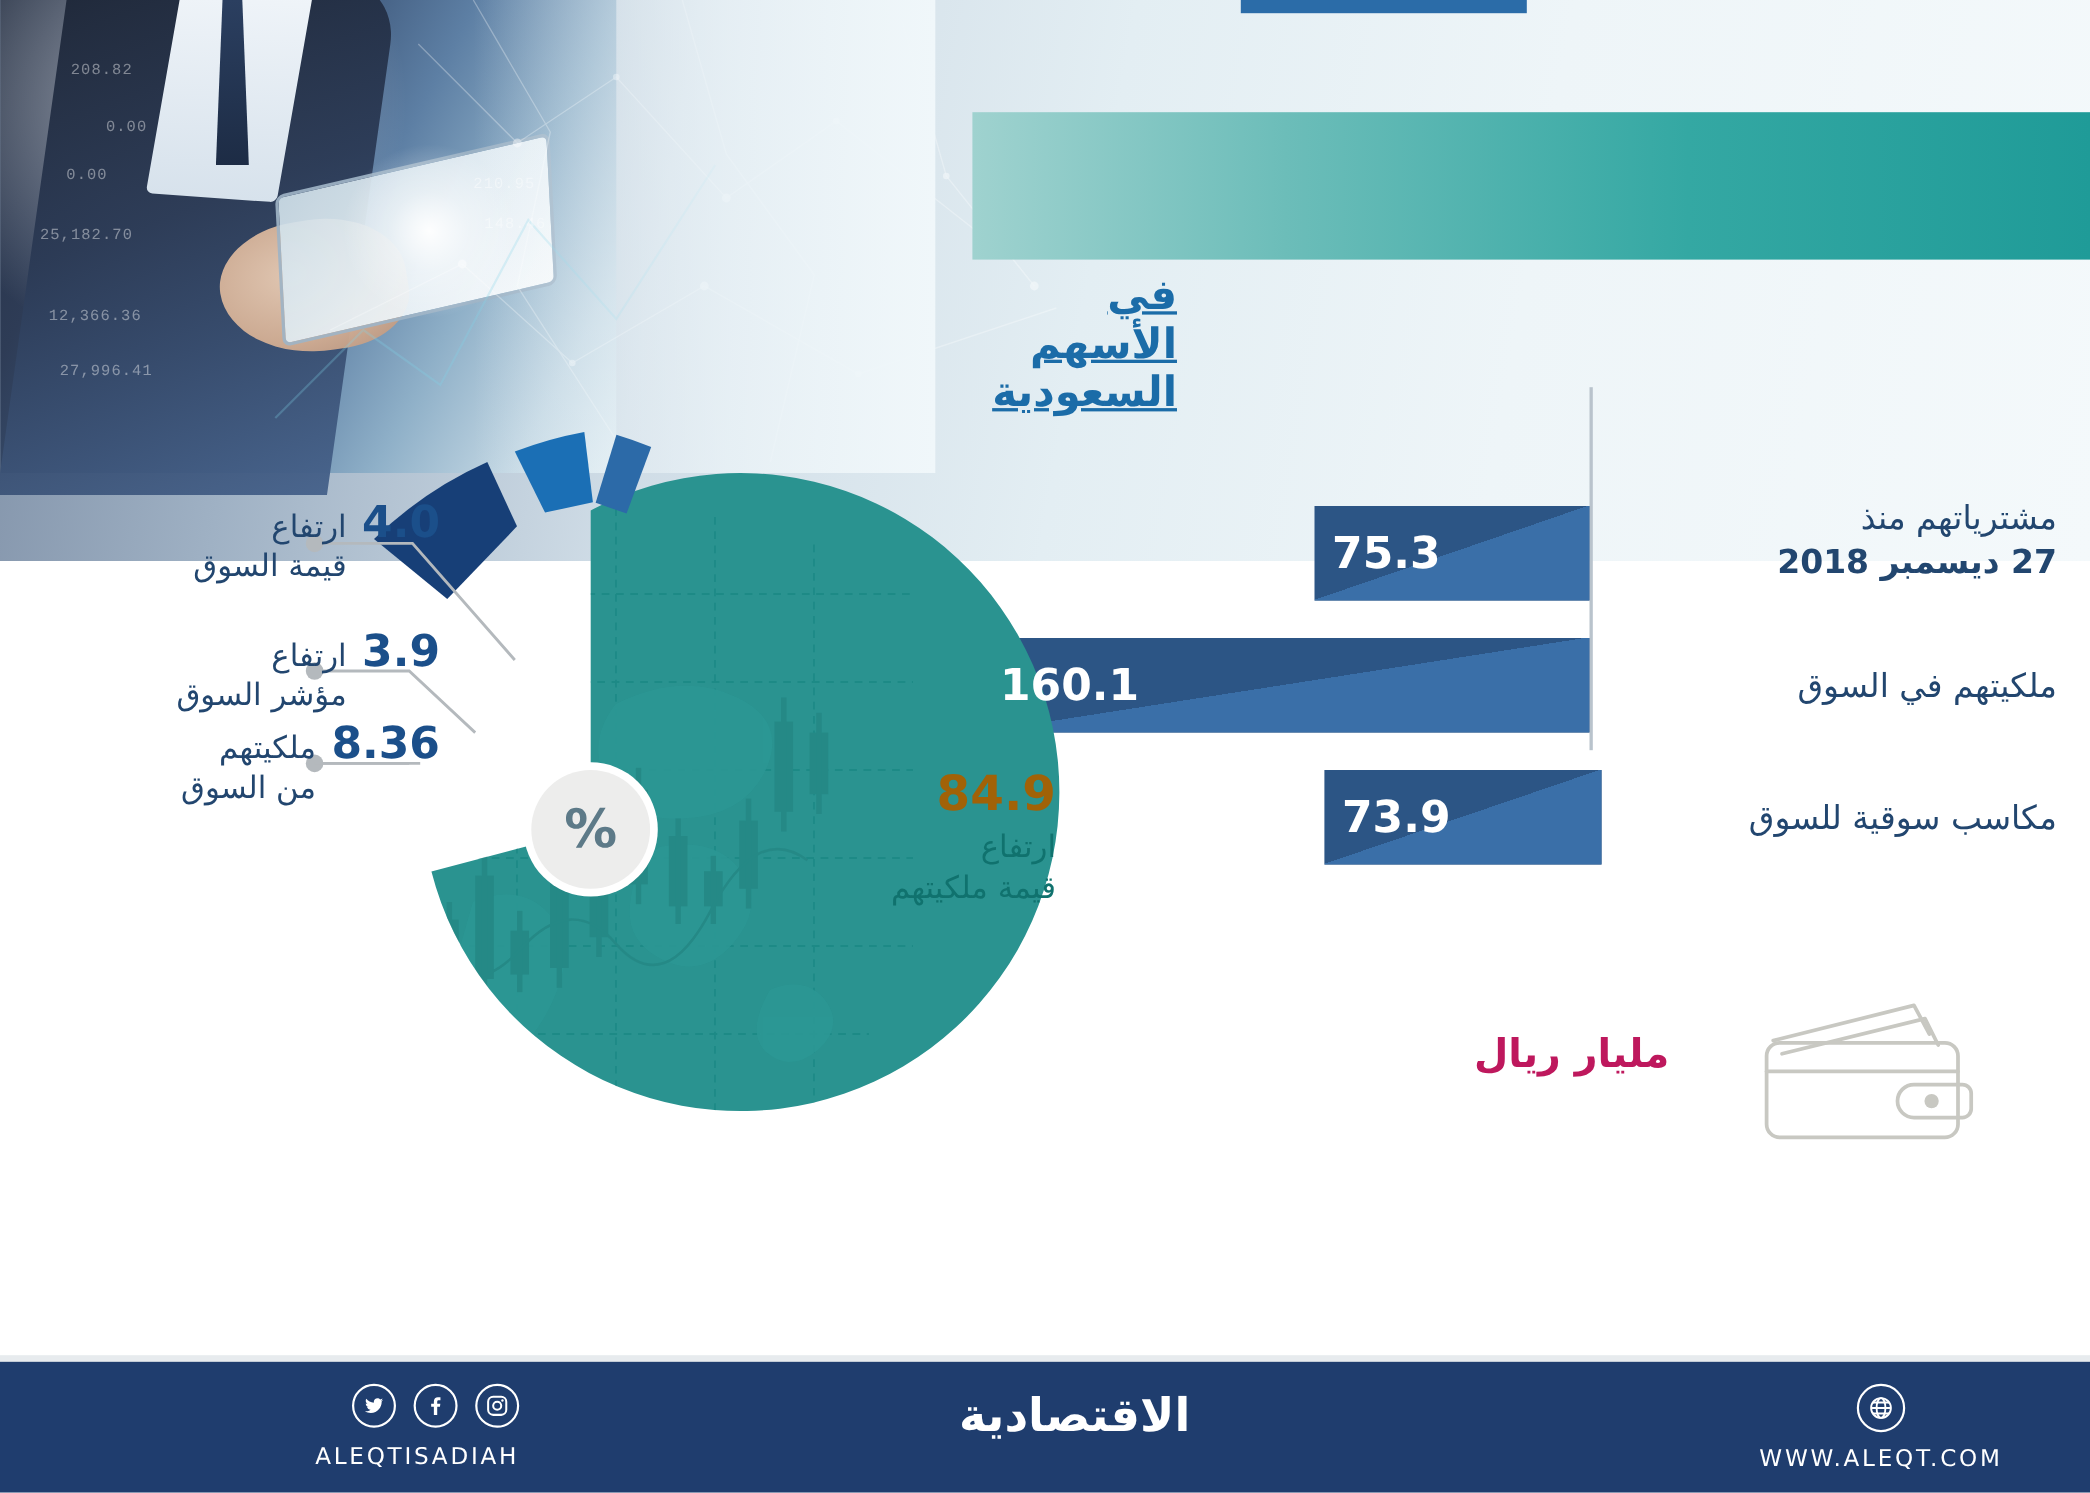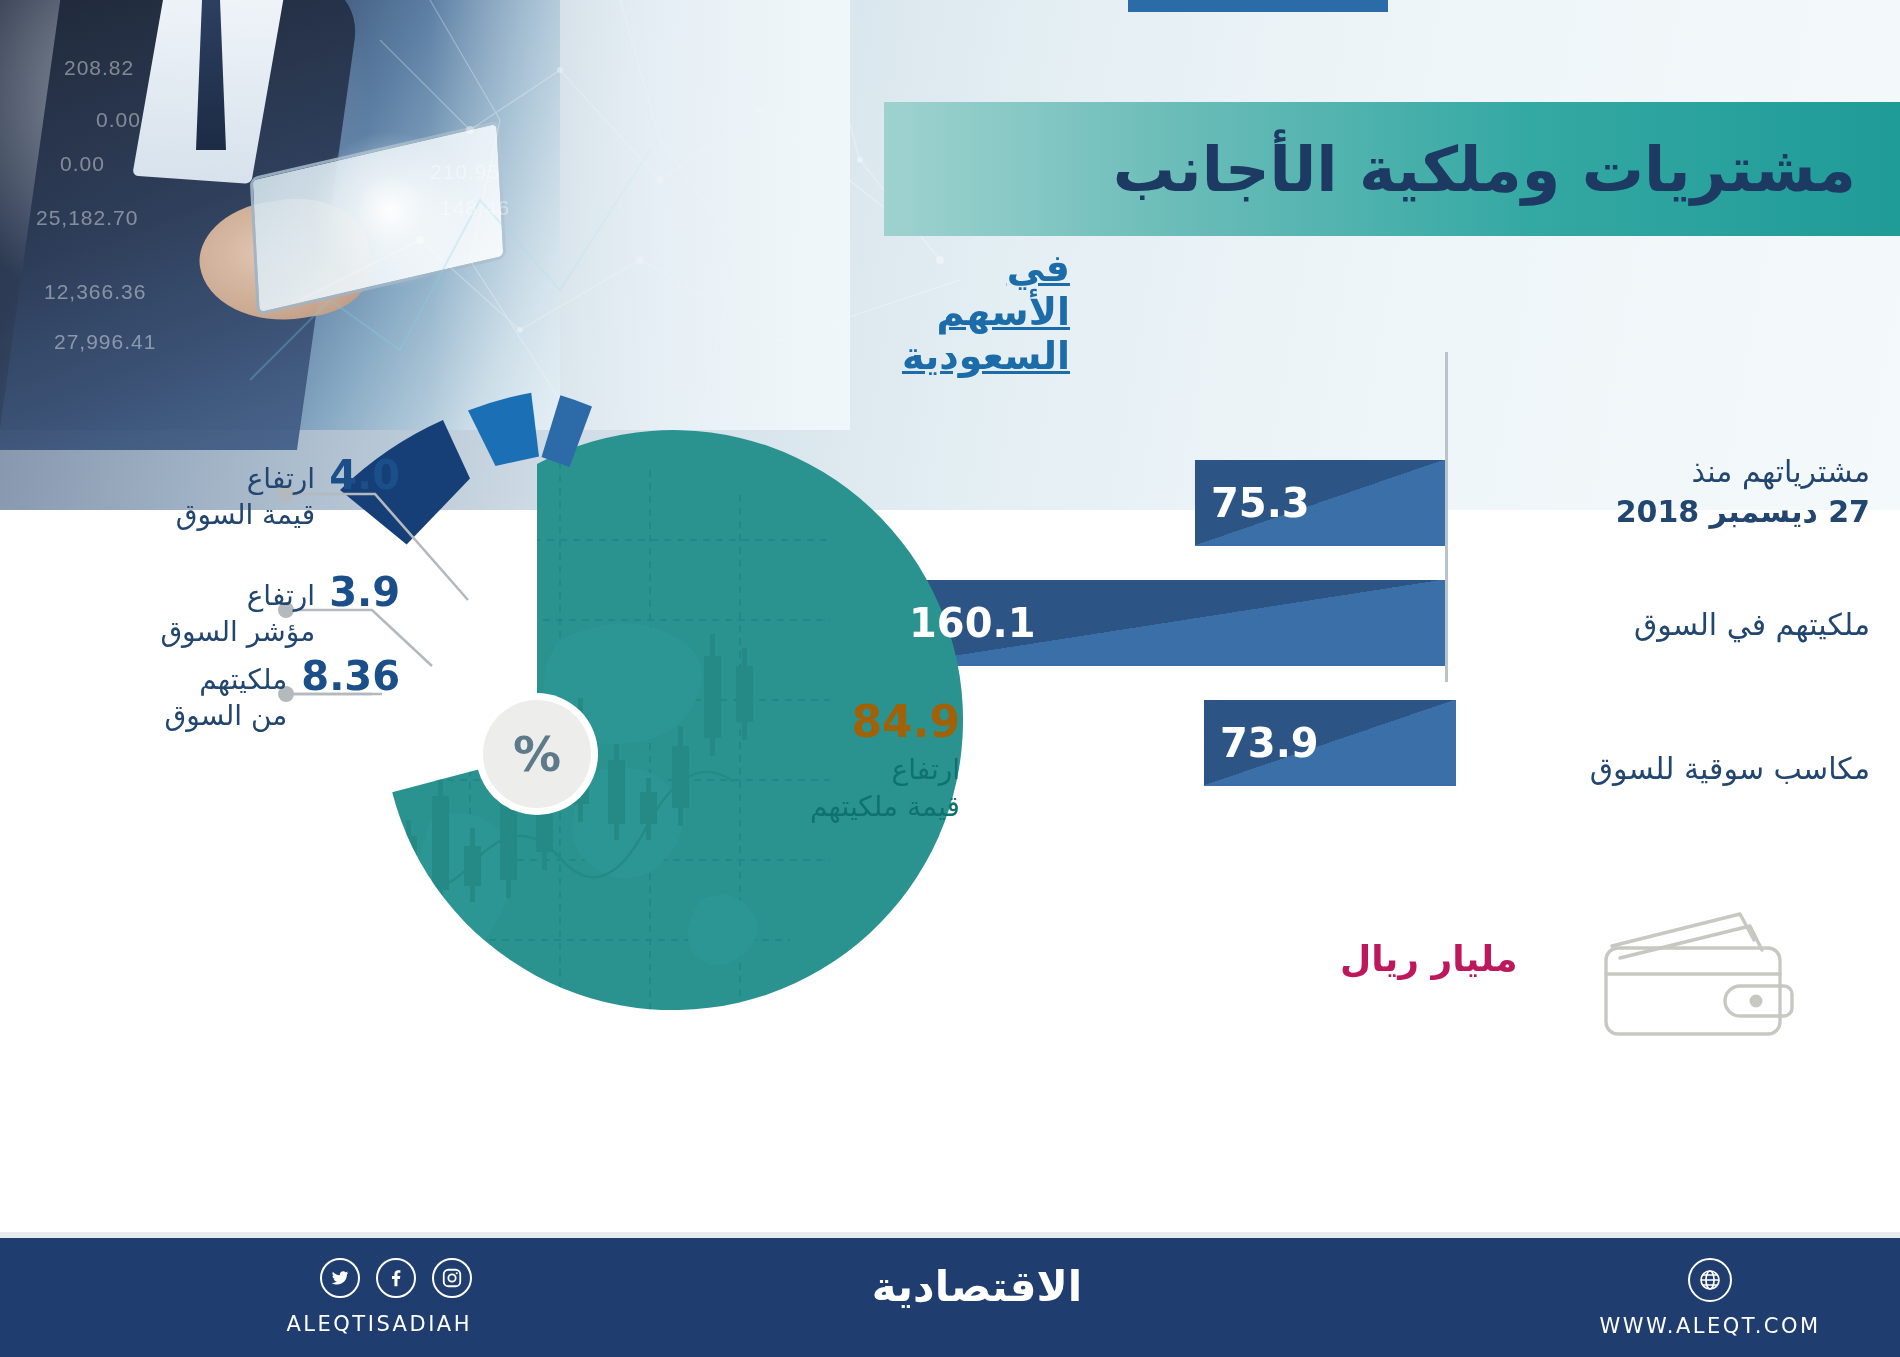--- a/index.html
+++ b/index.html
@@ -51,22 +51,22 @@
     position:absolute;left:200px;top:200px;width:170px;height:120px;
     background:radial-gradient(ellipse at 40% 40%,#e9cdb6 0%,#d3ae93 60%,#b8917a 100%);
     border-radius:48% 52% 40% 60%;transform:rotate(-9deg);opacity:.95;
   }
   .hero-glow{
     position:absolute;left:300px;top:120px;width:180px;height:180px;
     background:radial-gradient(circle,rgba(255,255,255,.95) 0%,rgba(255,255,255,.35) 28%,rgba(255,255,255,0) 62%);
   }
   .hero-ticker{
     position:absolute;color:rgba(255,255,255,.42);
-    font-family:Liberation Sans, sans-serif;
-    font-size:21px;letter-spacing:1px;white-space:nowrap;
+    font-family:Liberation Mono, monospace;
+    font-size:14px;letter-spacing:1px;white-space:nowrap;
   }
   .hero-lines{position:absolute;left:0;top:0;width:1040px;height:430px;opacity:.55;}
   .hero-fade{
     position:absolute;left:430px;top:0;width:420px;height:430px;
     background:linear-gradient(90deg,rgba(233,242,247,0) 0%,rgba(236,244,248,.75) 55%,rgba(240,247,250,1) 100%);
   }
 
   
   .title-band{
     position:absolute;left:884px;top:102px;width:1016px;height:134px;
@@ -207,21 +207,20 @@
     <div class="hero-ticker" style="left:44px;top:280px;">12,366.36</div>
     <div class="hero-ticker" style="left:54px;top:330px;">27,996.41</div>
     <div class="hero-ticker" style="left:430px;top:160px;">210.95</div>
     <div class="hero-ticker" style="left:440px;top:196px;">148.46</div>
 
     <div class="hero-fade"></div>
   </div>
 
   <div class="tiny-tab"></div>
   <div class="title-band"></div>
-  <div class="title-text">مشتريات وملكية الأجانب</div>
   <div class="subtitle">في الأسهم السعودية</div>
 
   <div class="bars-axis"></div>
 
   <div class="bar-row" style="left:1195px;top:460px;width:250px;">
     <div class="bar" style="width:250px;">
       <span class="bar-value">75.3</span>
     </div>
   </div>
   <div class="bar-label" style="top:452px;">
@@ -236,21 +235,21 @@
   </div>
   <div class="bar-label" style="top:605px;">
     <div>ملكيتهم في السوق</div>
   </div>
 
   <div class="bar-row" style="left:1193px;top:700px;width:252px;padding-left:11px;">
     <div class="bar" style="width:252px;">
       <span class="bar-value">73.9</span>
     </div>
   </div>
-  <div class="bar-label" style="top:725px;margin-top:24px;">
+  <div class="bar-label" style="top:725px;">
     <div>مكاسب سوقية للسوق</div>
   </div>
 
   <svg class="pie-lead" viewBox="0 0 1000 1100">
     <defs>
       <clipPath id="tealclip">
         <path d="M537 754 L537 464 A290 290 0 1 1 392 792 Z"></path>
       </clipPath>
     </defs>
 

